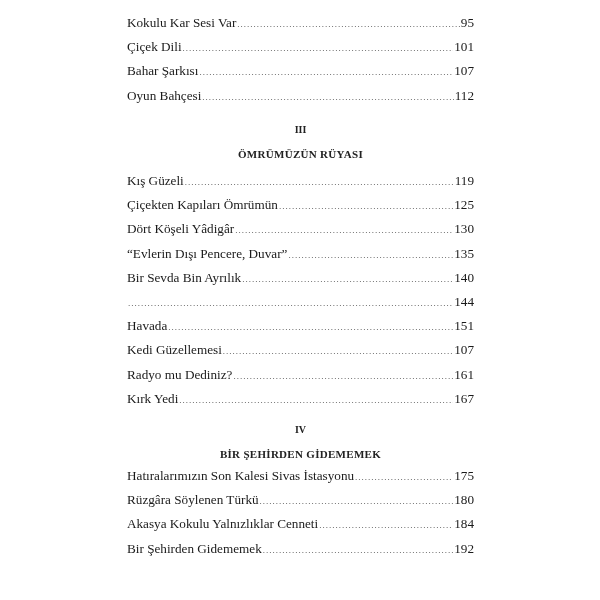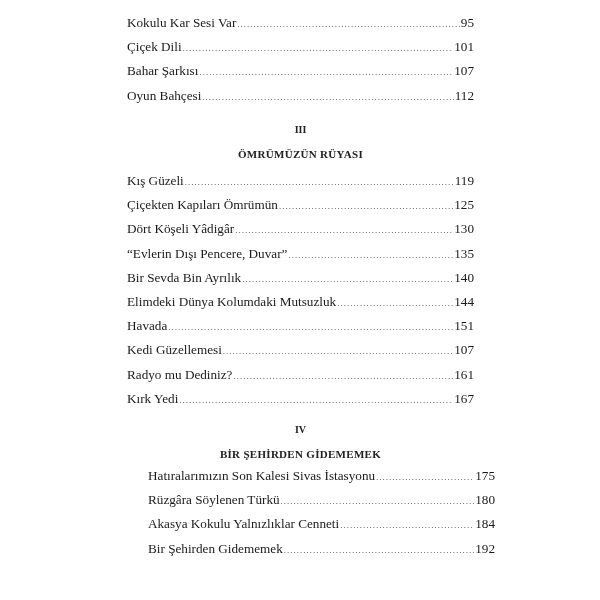--- a/index.html
+++ b/index.html
@@ -69,21 +69,20 @@
       <span class="title">“Evlerin Dışı Pencere, Duvar”</span>
       <span class="dots"></span>
       <span class="page-num">135</span>
     </div>
     <div class="row">
       <span class="title">Bir Sevda Bin Ayrılık</span>
       <span class="dots"></span>
       <span class="page-num">140</span>
     </div>
     <div class="row">
-      <span class="title">Elimdeki Dünya Kolumdaki Mutsuzluk</span>
       <span class="dots"></span>
       <span class="page-num">144</span>
     </div>
     <div class="row">
       <span class="title">Havada</span>
       <span class="dots"></span>
       <span class="page-num">151</span>
     </div>
     <div class="row">
       <span class="title">Kedi Güzellemesi</span>
@@ -100,21 +99,21 @@
       <span class="dots"></span>
       <span class="page-num">167</span>
     </div>
   </div>
 
   <div class="sec" style="position:absolute; top:418px; left:0; width:347px;">
     <div class="num">IV</div>
     <div class="name">BİR ŞEHİRDEN GİDEMEMEK</div>
   </div>
 
-  <div style="position:absolute; top:468px; left:0; width:347px;margin-left:21px;">
+  <div style="position:absolute; top:468px; left:0; width:347px;">
     <div class="row">
       <span class="title">Hatıralarımızın Son Kalesi Sivas İstasyonu</span>
       <span class="dots"></span>
       <span class="page-num">175</span>
     </div>
     <div class="row">
       <span class="title">Rüzgâra Söylenen Türkü</span>
       <span class="dots"></span>
       <span class="page-num">180</span>
     </div>

